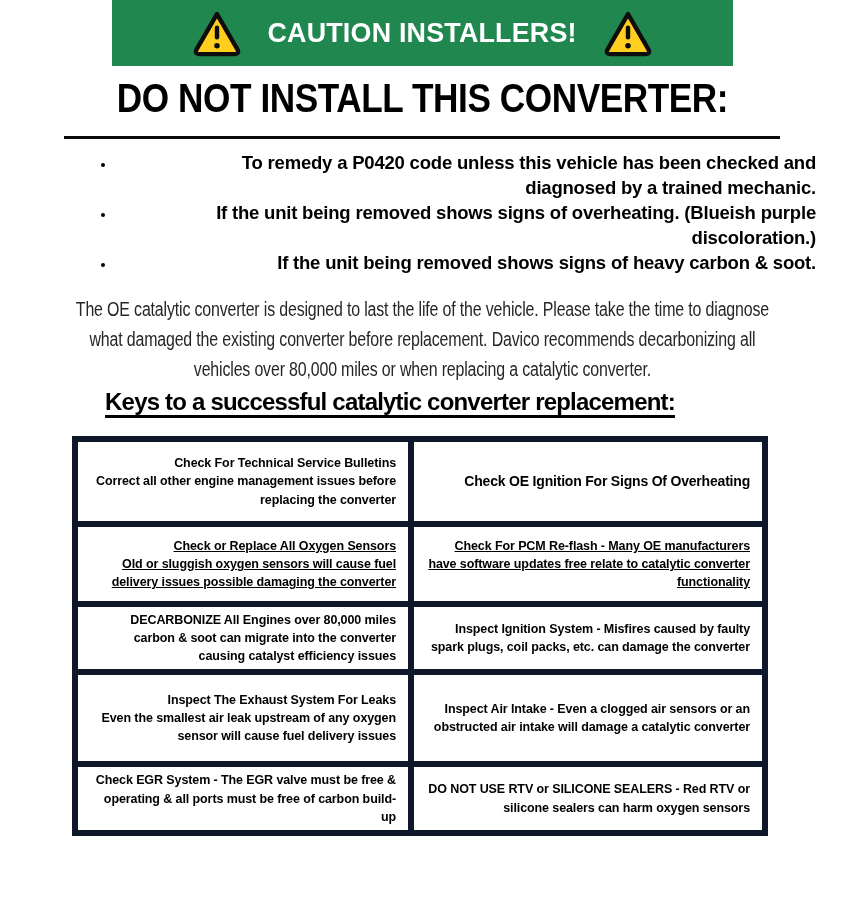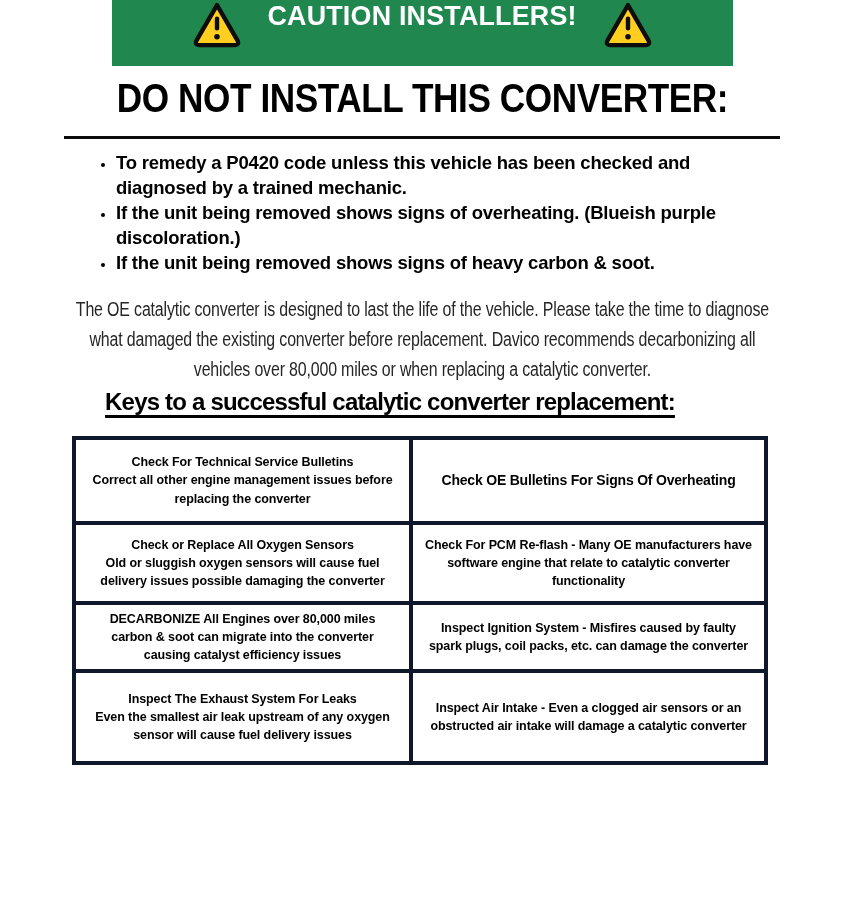--- a/index.html
+++ b/index.html
@@ -1,57 +1,57 @@
 <!DOCTYPE html>
 <html><head>
 <meta charset="utf-8">
 <style>
   html,body{margin:0;padding:0;background:#ffffff;}
   body{width:845px;height:919px;font-family:"Liberation Sans",sans-serif;color:#000;}
   .page{position:relative;width:845px;height:919px;background:#fff;overflow:hidden;}
 
   
   .banner{position:absolute;left:112px;top:0;width:621px;height:66px;background:#20874F;
-          display:flex;align-items:flex-start;justify-content:center;gap:18px;}
+          display:flex;align-items:center;justify-content:center;gap:18px;}
   .tri{display:block;}
   .tri svg{width:52px;height:49px;display:block;}
   .banner-text{color:#ffffff;font-size:28px;font-weight:bold;letter-spacing:0.2px;
                transform:scaleX(0.96);transform-origin:center;white-space:nowrap;}
 
   
   .headline{position:absolute;top:76px;left:0;width:845px;margin:0;text-align:center;
             font-size:40px;line-height:44px;font-weight:bold;letter-spacing:-0.5px;
             transform:scaleX(0.88);transform-origin:center top;white-space:nowrap;}
   .rule{position:absolute;top:136px;left:64px;width:716px;height:3px;background:#0a0a0a;}
 
   
   .warning-list{position:absolute;top:150px;left:96px;width:700px;margin:0;padding:0 0 0 20px;
                 list-style:disc;}
   .warning-list li{font-size:18.5px;font-weight:bold;line-height:25px;letter-spacing:-0.2px;
-                   white-space:pre-line;margin:0 0 0 0;}
+                   white-space:pre-line;margin:0 0 0 0;text-align:right;}
   .warning-list li::marker{font-size:0.75em;}
 
   
   .body-par{position:absolute;top:294px;left:0;width:1060px;margin:0;text-align:center;
             font-size:20px;line-height:30px;font-weight:400;color:#262626;white-space:pre-line;
             transform:scaleX(0.797);transform-origin:left top;letter-spacing:-0.2px;}
 
   
   .keys-heading{position:absolute;top:388px;left:0;width:780px;margin:0;text-align:center;
                 font-size:24px;font-weight:bold;letter-spacing:-0.8px;
                 text-decoration:underline;text-decoration-thickness:2.5px;text-underline-offset:5px;}
 
   
   .keys-table{position:absolute;top:436px;left:72px;width:696px;border-collapse:collapse;
               table-layout:fixed;}
-  .keys-table td{border:4px solid #0f172a;text-align:center;vertical-align:middle;
+  .keys-table td{border:6px solid #0f172a;text-align:right;vertical-align:middle;
                  font-weight:bold;font-size:12.5px;line-height:1.45;letter-spacing:-0.1px;
                  padding:4px 12px;white-space:pre-line;}
   .keys-table td.big{font-size:14px;letter-spacing:-0.2px;}
-  .r1{height:85px;} .r2{height:80px;} .r3{height:68px;} .r4{height:92px;}
+  .r1{height:85px;} .r2{height:80px;text-decoration:underline;} .r3{height:68px;} .r4{height:92px;}
   .r5{height:68px;} .r6{height:78px;}
 </style>
 </head>
 <body>
 
 <div class="page">
 
   <div class="banner">
     <span class="tri">
       <svg viewBox="0 0 64 62" xmlns="http://www.w3.org/2000/svg">
@@ -90,32 +90,36 @@
 
   <table class="keys-table">
     <colgroup>
         <col style="width:48.7%">
         <col style="width:51.3%">
       </colgroup>
     <tbody>
       <tr class="r1">
         <td>Check For Technical Service Bulletins
 Correct all other engine management issues before replacing the converter</td>
-        <td class="big">Check OE Bulletins For Signs Of Overheating</td>
+        <td class="big">Check OE Ignition For Signs Of Overheating</td>
       </tr>
       <tr class="r2">
         <td>Check or Replace All Oxygen Sensors
 Old or sluggish oxygen sensors will cause fuel delivery issues possible damaging the converter</td>
-        <td>Check For PCM Re-flash - Many OE manufacturers have software engine that relate to catalytic converter functionality</td>
+        <td>Check For PCM Re-flash - Many OE manufacturers have software updates free relate to catalytic converter functionality</td>
       </tr>
       <tr class="r3">
         <td>DECARBONIZE All Engines over 80,000 miles carbon &amp; soot can migrate into the converter causing catalyst efficiency issues</td>
         <td>Inspect Ignition System - Misfires caused by faulty spark plugs, coil packs, etc. can damage the converter</td>
       </tr>
       <tr class="r4">
         <td>Inspect The Exhaust System For Leaks
 Even the smallest air leak upstream of any oxygen sensor will cause fuel delivery issues</td>
         <td>Inspect Air Intake - Even a clogged air sensors or an obstructed air intake will damage a catalytic converter</td>
       </tr>
+      <tr class="r5">
+        <td>Check EGR System - The EGR valve must be free &amp; operating &amp; all ports must be free of carbon build-up</td>
+        <td>DO NOT USE RTV or SILICONE SEALERS - Red RTV or silicone sealers can harm oxygen sensors</td>
+      </tr>
     </tbody>
   </table>
 
 </div>
 
 </body></html>

